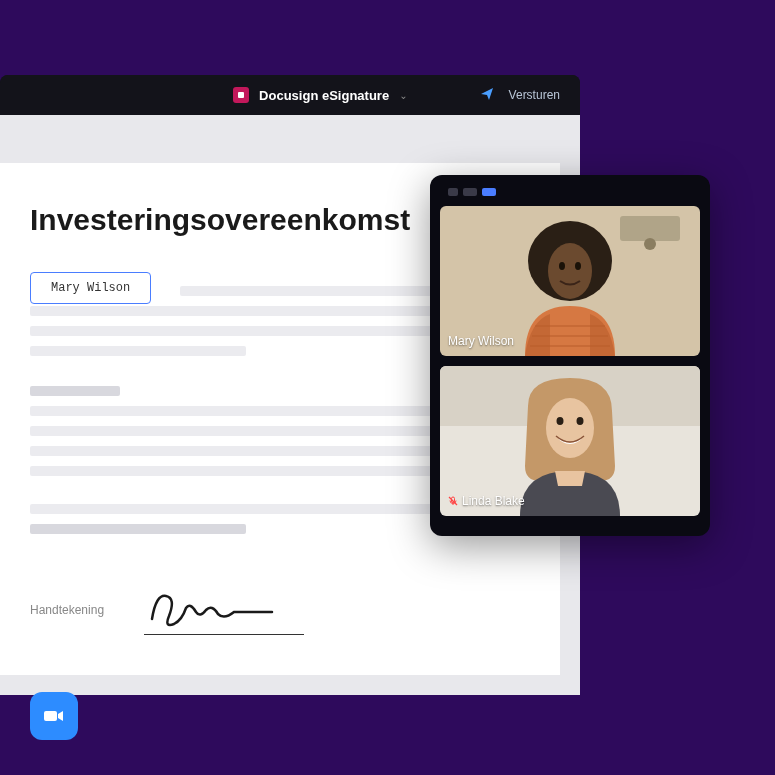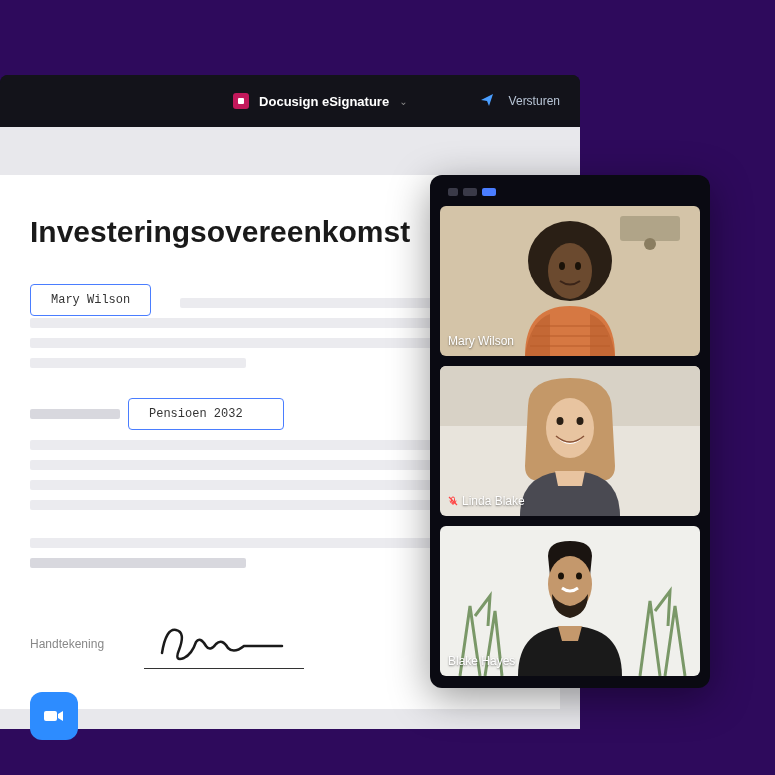--- a/index.html
+++ b/index.html
@@ -21,21 +21,21 @@
       position: absolute;
       left: 0;
       top: 75px;
       width: 580px;
       background: #13131a;
       border-radius: 8px 8px 0 0;
       overflow: hidden;
     }
     
     .doc-header {
-      height: 52px;
+      height: 40px;
       display: flex;
       align-items: center;
       justify-content: space-between;
       padding: 0 20px;
       background: #13131a;
     }
     
     .doc-header-left {
       display: flex;
       align-items: center;
@@ -139,21 +139,20 @@
     }
     .text-line.dark {
       background: #d8d8de;
     }
     
     .signature-area {
       margin-top: 50px;
       display: flex;
       align-items: center;
       gap: 40px;
-      text-align: center;
     }
     
     .signature-label {
       font-size: 12px;
       color: #888;
     }
     
     .signature-svg {
       width: 140px;
       height: 50px;
@@ -270,21 +269,20 @@
       
       <div class="text-line" style="width: 60%; margin-left: 150px; margin-top: -30px;"></div>
       <div class="text-line" style="width: 92%;"></div>
       <div class="text-line" style="width: 92%;"></div>
       <div class="text-line" style="width: 45%;"></div>
       
       <div style="height: 20px;"></div>
       
       <div style="display: flex; align-items: center;">
         <div class="text-line dark" style="width: 90px; margin-bottom: 0;"></div>
-        <div class="input-field-2">Pensioen 2032</div>
       </div>
       
       <div style="height: 10px;"></div>
       <div class="text-line" style="width: 92%;"></div>
       <div class="text-line" style="width: 92%;"></div>
       <div class="text-line" style="width: 92%;"></div>
       <div class="text-line" style="width: 92%;"></div>
       
       <div style="height: 18px;"></div>
       <div class="text-line" style="width: 92%;"></div>
@@ -349,38 +347,20 @@
       <span class="muted-icon">
         <svg width="10" height="10" viewBox="0 0 10 10">
             <path d="M5 1 Q6.5 1 6.5 2.5 L6.5 5 Q6.5 6.5 5 6.5 Q3.5 6.5 3.5 5 L3.5 2.5 Q3.5 1 5 1 M2 4.5 Q2 7.5 5 7.5 Q8 7.5 8 4.5 M5 7.5 L5 9" stroke="#ff4444" stroke-width="1" fill="none"></path>
             <line x1="1" y1="1" x2="9" y2="9" stroke="#ff4444" stroke-width="1.2"></line>
           </svg>
       </span>
       <span>Linda Blake</span>
     </div>
   </div>
 
-  <div class="video-tile" style="margin-bottom: 2px;">
-    <svg viewBox="0 0 260 150" preserveAspectRatio="xMidYMid slice">
-      <rect width="260" height="150" fill="#f0f0ec"></rect>
-      <path d="M 20 150 L 30 80 L 40 150 M 35 90 L 50 70 L 48 100 M 45 150 L 55 85 L 62 150" stroke="#7a9868" stroke-width="3" fill="none"></path>
-      <path d="M 200 150 L 210 75 L 220 150 M 215 85 L 230 65 L 228 100 M 225 150 L 235 80 L 245 150" stroke="#7a9868" stroke-width="3" fill="none"></path>
-      <path d="M 108 30 Q 108 15, 130 15 Q 152 15, 152 30 L 150 50 L 110 50 Z" fill="#1a1410"></path>
-      <ellipse cx="130" cy="58" rx="22" ry="28" fill="#c4986c"></ellipse>
-      <path d="M 112 68 Q 118 78, 130 80 Q 142 78, 148 68 Q 148 88, 130 92 Q 112 88, 112 68" fill="#2a1f15"></path>
-      <ellipse cx="121" cy="50" rx="3" ry="3.5" fill="#1a1208"></ellipse>
-      <ellipse cx="139" cy="50" rx="3" ry="3.5" fill="#1a1208"></ellipse>
-      <path d="M 122 62 Q 130 68, 138 62" stroke="#fff" stroke-width="3" fill="none"></path>
-      <path d="M 78 150 Q 78 100, 130 100 Q 182 100, 182 150 Z" fill="#1a1a1a"></path>
-      <path d="M 118 100 L 142 100 L 138 115 L 122 115 Z" fill="#c4986c"></path>
-    </svg>
-    <div class="video-name">
-      <span>Blake Hayes</span>
-    </div>
-  </div>
 </div>
 
 <div class="zoom-btn">
   <svg width="26" height="26" viewBox="0 0 26 26">
     <rect x="3" y="8" width="13" height="10" rx="2" fill="white"></rect>
     <path d="M 17 11 L 22 8 L 22 18 L 17 15 Z" fill="white"></path>
   </svg>
 </div>
 
 </body></html>

